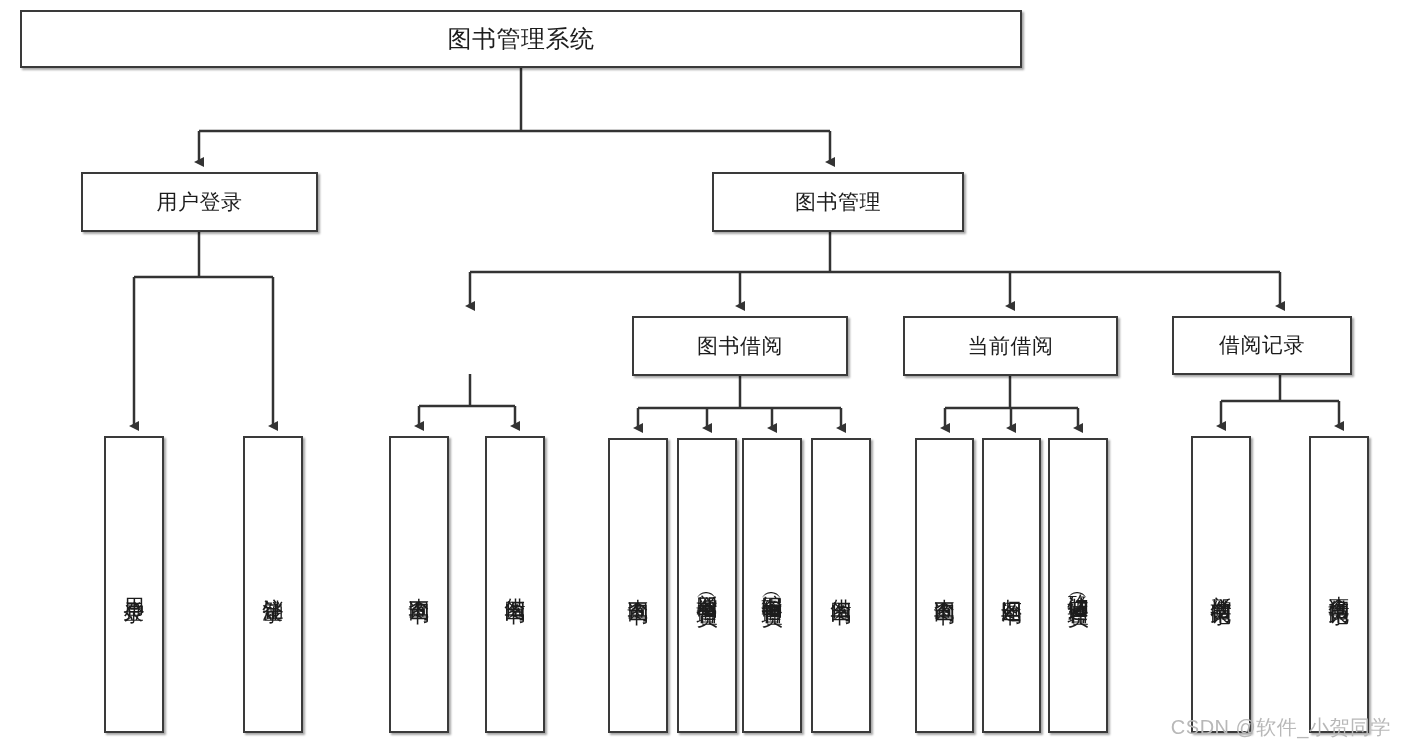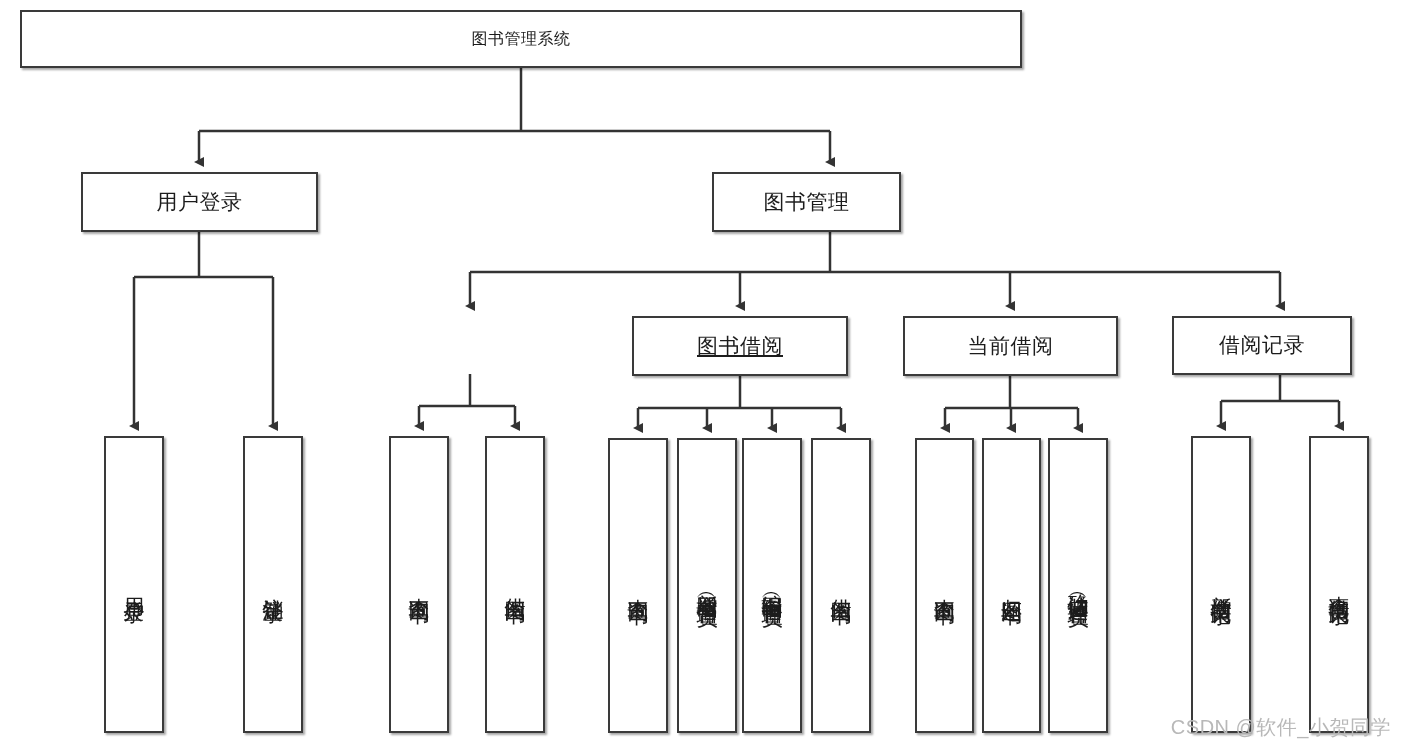--- a/index.html
+++ b/index.html
@@ -45,21 +45,21 @@
   }
   .node.vert .node-label {
     writing-mode: vertical-rl;
     text-orientation: upright;
     font-size: 21px;
     line-height: 1.05;
     letter-spacing: 2px;
     max-height: 100%;
   }
   .node.root .node-label {
-    font-size: 16px;
+    font-size: 24px;
   }
   svg#edges {
     position: absolute;
     left: 0;
     top: 0;
     width: 1405px;
     height: 747px;
     pointer-events: none;
   }
   #watermark {
@@ -127,25 +127,25 @@
     </g>
   </svg>
 
   <div class="node horiz root" style="left:20px; top:10px; width:1002px; height:58px;">
     <span class="node-label">图书管理系统</span>
   </div>
 
   <div class="node horiz" style="left:81px; top:172px; width:237px; height:60px;">
     <span class="node-label">用户登录</span>
   </div>
-  <div class="node horiz" style="left:712px; top:172px; width:189px; height:60px;">
+  <div class="node horiz" style="left:712px; top:172px; width:252px; height:60px;">
     <span class="node-label">图书管理</span>
   </div>
 
-  <div class="node horiz" style="left:632px; top:316px; width:216px; height:60px;text-decoration:underline;">
+  <div class="node horiz" style="left:632px; top:316px; width:216px; height:60px;">
     <span class="node-label">图书借阅</span>
   </div>
   <div class="node horiz" style="left:903px; top:316px; width:215px; height:60px;">
     <span class="node-label">当前借阅</span>
   </div>
   <div class="node horiz" style="left:1172px; top:316px; width:180px; height:59px;">
     <span class="node-label">借阅记录</span>
   </div>
 
   <div class="node vert" style="left:104px; top:436px; width:60px; height:297px;">

